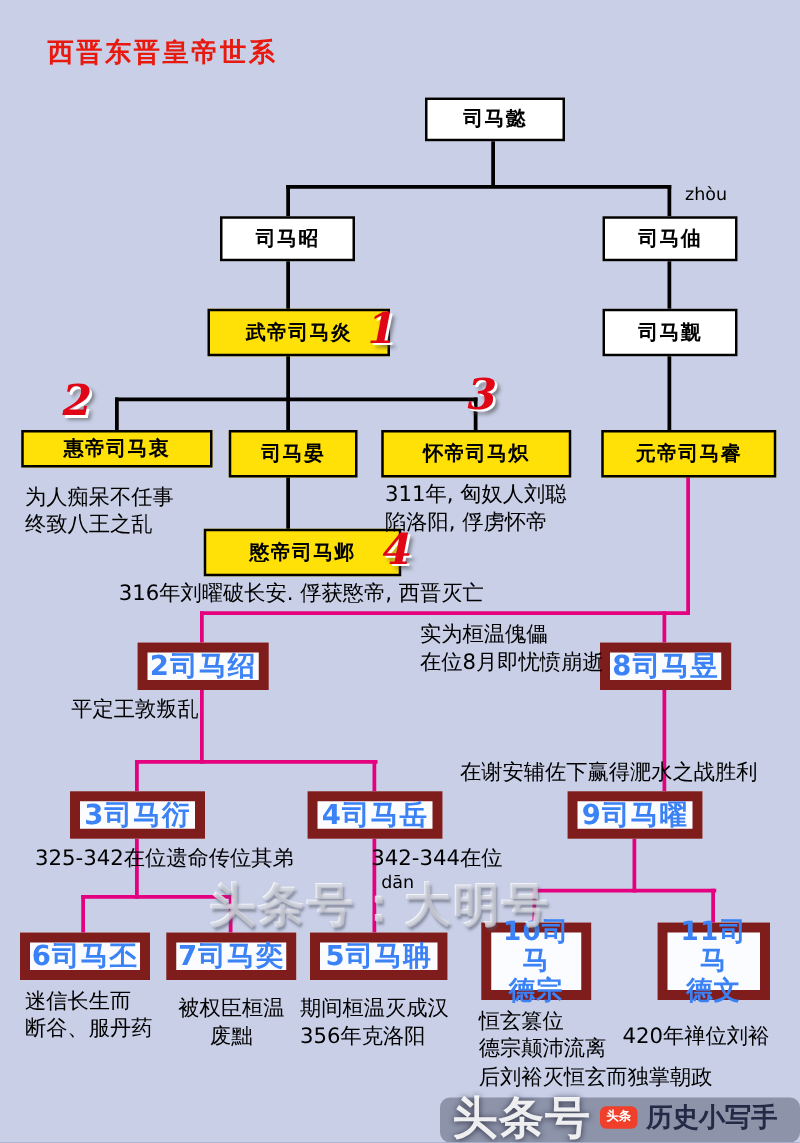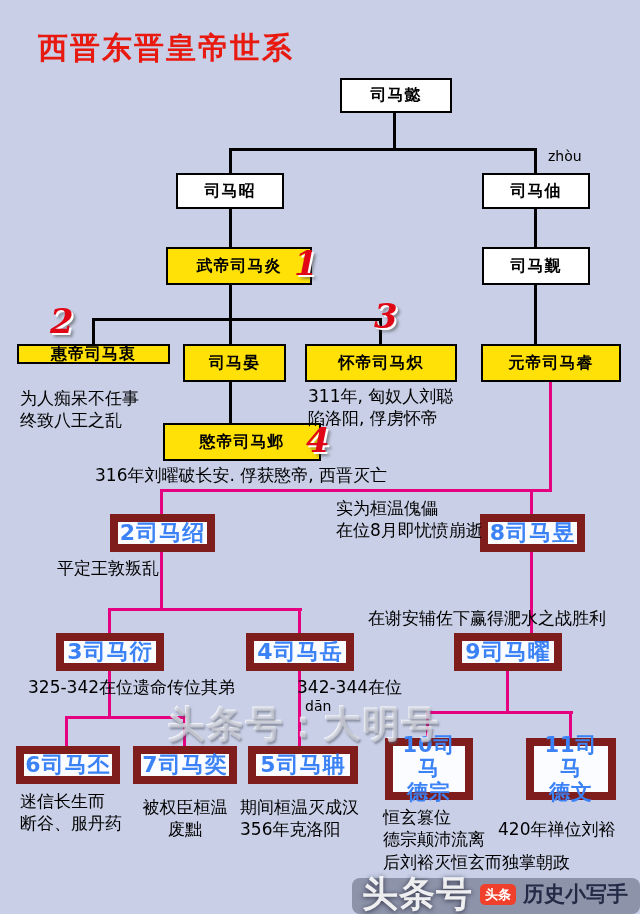--- a/index.html
+++ b/index.html
@@ -1,37 +1,37 @@
 <!DOCTYPE html>
 <html><head>
 <meta charset="utf-8">
 <style>
   *{margin:0;padding:0;box-sizing:border-box}
   html,body{background:#9aa3bd}
   .stage{position:relative;width:640px;height:914px;margin:0 auto;background:#c8cfe6;overflow:hidden;
          font-family:"DejaVu Sans","Liberation Sans",sans-serif}
-  .title{position:absolute;left:38px;top:28px;font-size:30px;font-weight:900;color:#e8190f;letter-spacing:2px;z-index:4}
+  .title{position:absolute;left:38px;top:28px;font-size:21px;font-weight:900;color:#e8190f;letter-spacing:2px;z-index:4}
   .box{position:absolute;display:flex;align-items:center;justify-content:center;background:#ffffff;
        border:2px solid #000;font-weight:bold;font-size:16px;color:#000000;letter-spacing:1px;z-index:3;text-align:center}
   .yellow{background:#ffe108}
   .blue{border:8px solid #7f1d1d;color:#3b82f6;background:#fbfcff;font-size:22px}
   .two{flex-direction:column;line-height:1.12;font-size:21px}
   .lh,.lv{position:absolute;background:#000;z-index:1}
   .pinkline{background:#e4007f}
   .note{position:absolute;font-size:17px;line-height:1.32;color:#000000;white-space:pre-line;z-index:4}
   .center{text-align:center}
   .num{position:absolute;z-index:5;font-family:"DejaVu Serif","Liberation Serif",serif;font-style:italic;font-weight:900;
        font-size:34px;color:#e00616;text-shadow:2px 2px 0 #fff,4px 4px 3px rgba(70,70,70,.55)}
   .pinyin{position:absolute;font-size:14px;color:#000;z-index:4}
   .wm-center{position:absolute;left:168px;top:700px;font-size:37px;font-weight:700;letter-spacing:2px;
        color:rgba(203,206,217,.68);text-shadow:1px 2px 2px rgba(80,84,100,.5),-1px -1px 0 rgba(255,255,255,.75);z-index:6;white-space:nowrap}
   .wm-shade{position:absolute;left:352px;top:878px;width:288px;height:36px;background:rgba(45,50,72,.38);border-radius:8px;z-index:5}
   .wm-bottom{position:absolute;left:362px;top:874px;height:40px;display:flex;align-items:center;gap:7px;z-index:6}
   .wm-big{font-size:36px;font-weight:900;color:rgba(255,255,255,.9);text-shadow:0 1px 5px rgba(30,32,52,.85);letter-spacing:1px}
-  .wm-badge{background:#f0402c;color:#fff;font-size:13px;font-weight:bold;padding:4px 5px;border-radius:5px;line-height:1}
+  .wm-badge{background:#f0402c;color:#fff;font-size:10px;font-weight:bold;padding:4px 5px;border-radius:5px;line-height:1}
   .wm-name{font-size:21px;font-weight:bold;color:#222a46}
 </style>
 </head>
 <body>
 
 <div class="stage">
 
   <div class="title">西晋东晋皇帝世系</div>
 
   <div class="lv" style="left:393px;top:112px;width:3px;height:38px"></div>
@@ -65,21 +65,21 @@
   <div class="lv pinkline" style="left:506px;top:670px;width:3px;height:44px"></div>
   <div class="lh pinkline" style="left:426px;top:711px;width:147px;height:3px"></div>
   <div class="lv pinkline" style="left:426px;top:711px;width:3px;height:28px"></div>
   <div class="lv pinkline" style="left:569px;top:711px;width:3px;height:28px"></div>
 
   <div class="box" style="left:340px;top:78px;width:112px;height:35px">司马懿</div>
   <div class="box" style="left:176px;top:173px;width:108px;height:36px">司马昭</div>
   <div class="box" style="left:482px;top:173px;width:108px;height:36px">司马伷</div>
   <div class="box yellow" style="left:166px;top:247px;width:146px;height:38px">武帝司马炎</div>
   <div class="box" style="left:482px;top:247px;width:108px;height:38px">司马觐</div>
-  <div class="box yellow" style="left:17px;top:344px;width:153px;height:20px">惠帝司马衷</div>
+  <div class="box yellow" style="left:17px;top:344px;width:153px;height:30px">惠帝司马衷</div>
   <div class="box yellow" style="left:183px;top:344px;width:103px;height:38px">司马晏</div>
   <div class="box yellow" style="left:305px;top:344px;width:152px;height:38px">怀帝司马炽</div>
   <div class="box yellow" style="left:481px;top:344px;width:140px;height:38px">元帝司马睿</div>
   <div class="box yellow" style="left:163px;top:423px;width:158px;height:38px">愍帝司马邺</div>
 
   <div class="box blue" style="left:110px;top:514px;width:105px;height:38px">2司马绍</div>
   <div class="box blue" style="left:480px;top:514px;width:105px;height:38px">8司马昱</div>
   <div class="box blue" style="left:56px;top:633px;width:108px;height:38px">3司马衍</div>
   <div class="box blue" style="left:246px;top:633px;width:108px;height:38px">4司马岳</div>
   <div class="box blue" style="left:454px;top:633px;width:108px;height:38px">9司马曜</div>

